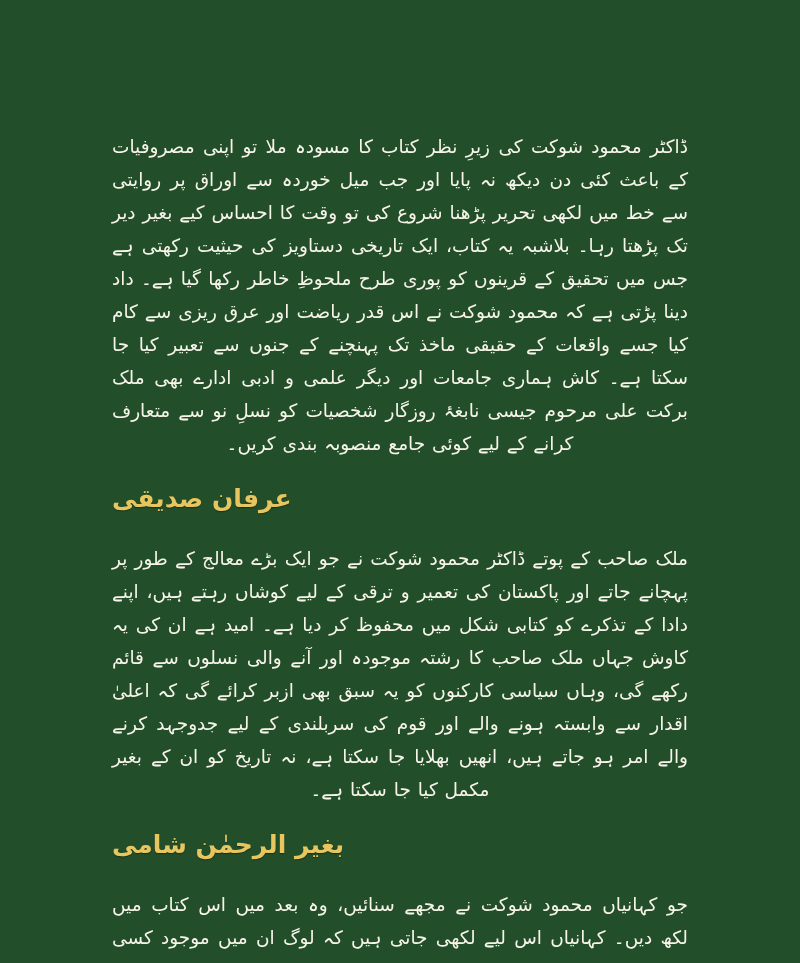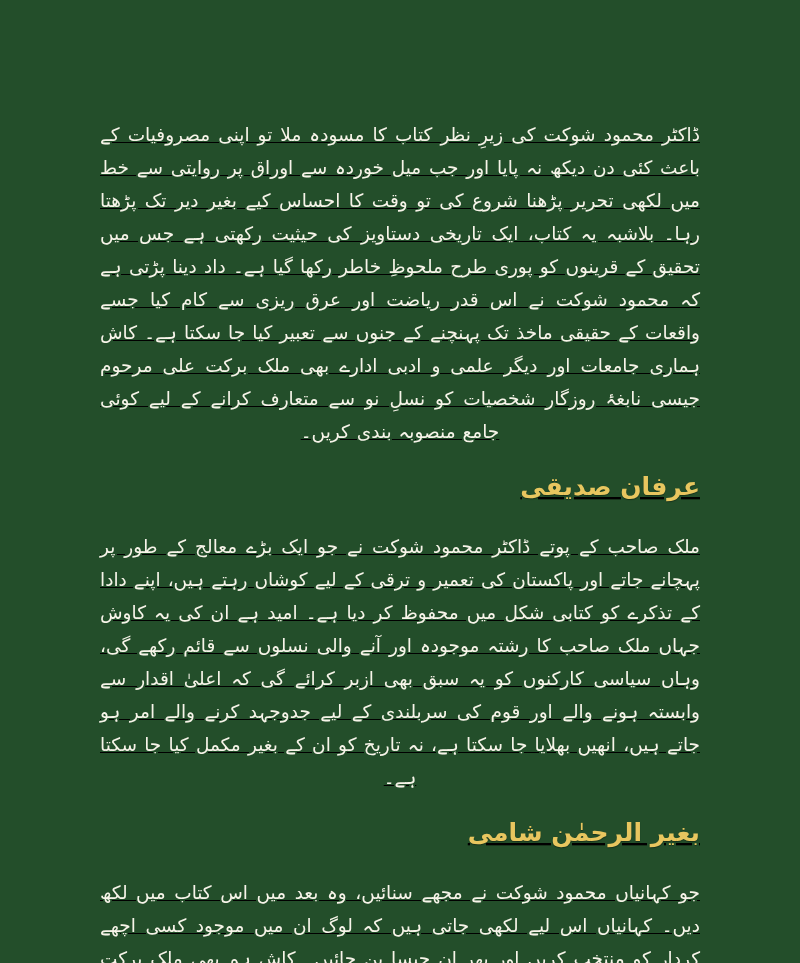--- a/index.html
+++ b/index.html
@@ -14,39 +14,38 @@
     font-family: "DejaVu Sans", sans-serif;
   }
   .page {
     box-sizing: border-box;
     width: 800px;
     height: 963px;
     padding: 118px 100px 40px 100px;
     background: #234E2A;
   }
   .testimonial {
-    margin: 0;
-    text-decoration: underline;
+    margin: 12px;
   }
   .quote {
     margin: 0;
     direction: rtl;
     unicode-bidi: embed;
     text-align: justify;
     text-align-last: center;
     color: #F7F4E9;
     font-size: 18.5px;
     line-height: 33px;
     letter-spacing: 0;
     word-spacing: 1px;
   }
   .author {
     direction: rtl;
     unicode-bidi: embed;
-    text-align: right;   
+    text-align: left;   
     color: #E8C65F;
     font-size: 25px;
     font-weight: bold;
     line-height: 38px;
     margin: 20px 0 24px 0;
     text-shadow: 0 1px 1px rgba(0,0,0,0.35);
   }
   .testimonial:last-child .author {
     margin-bottom: 0;
   }

